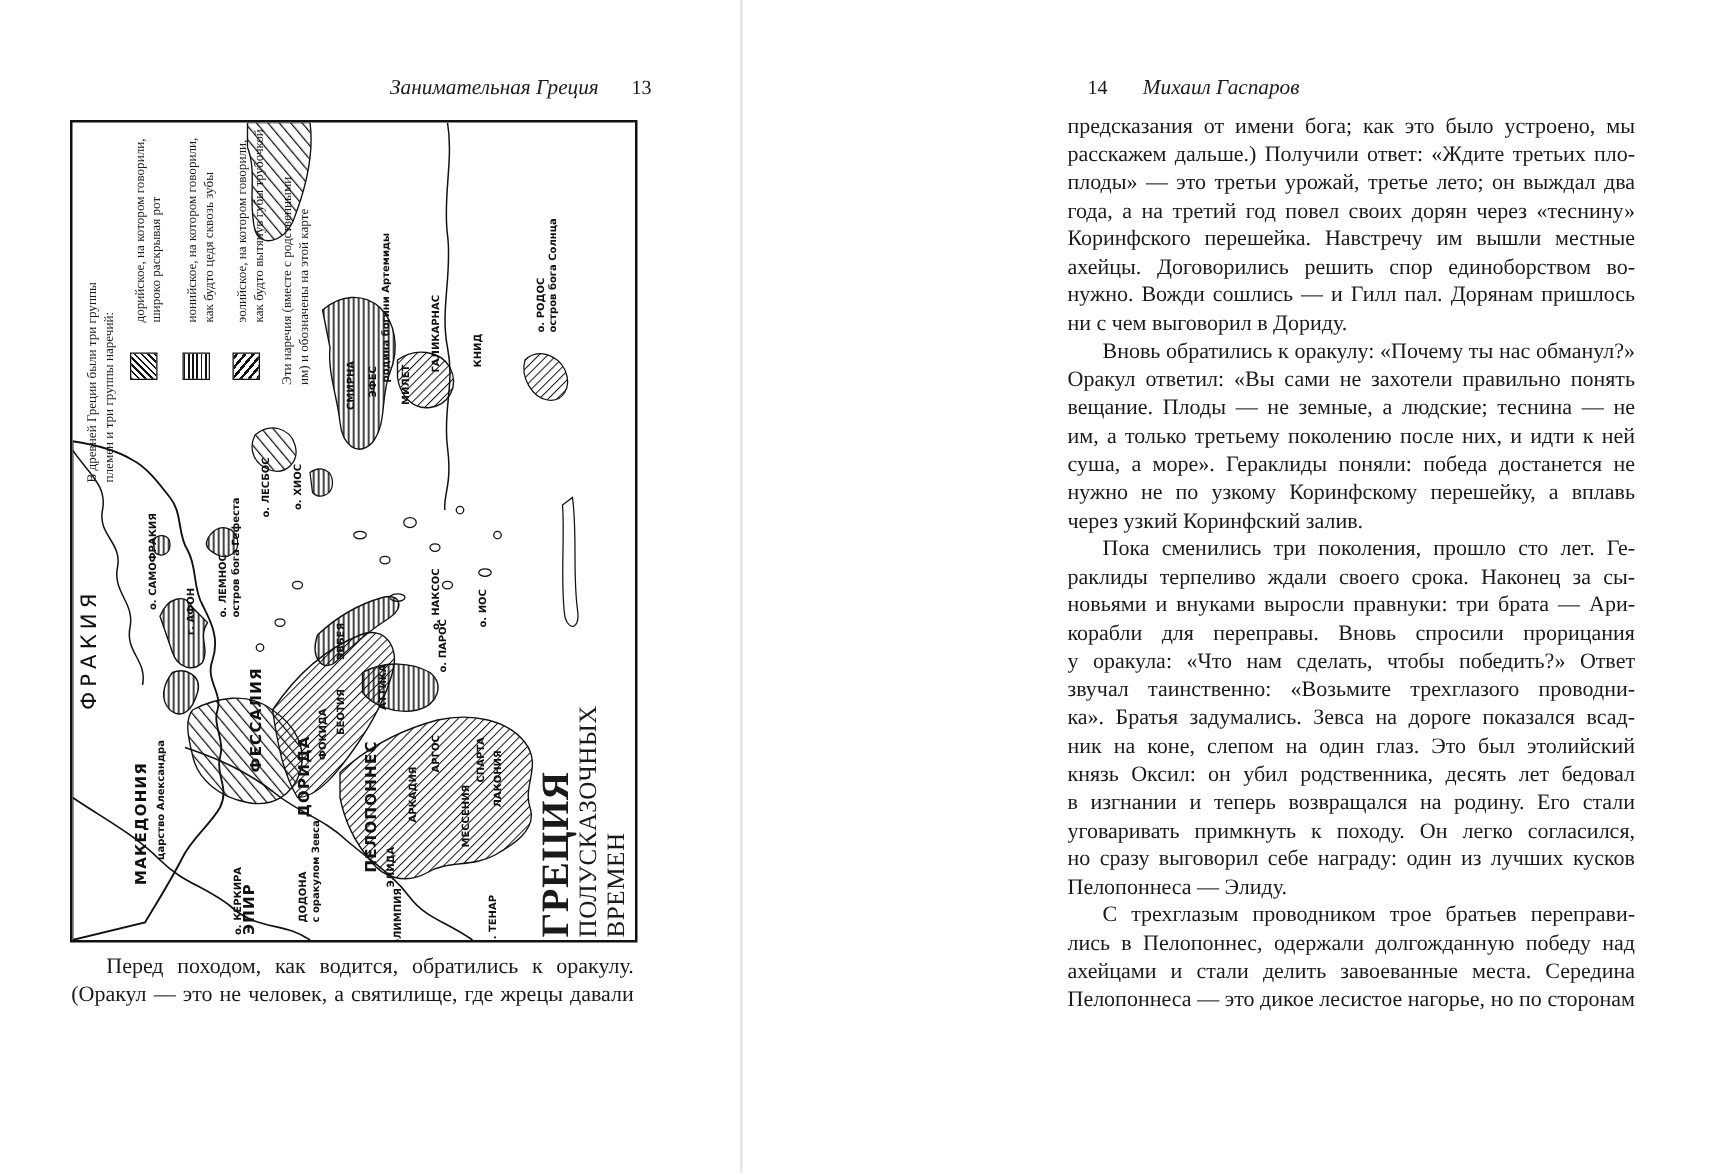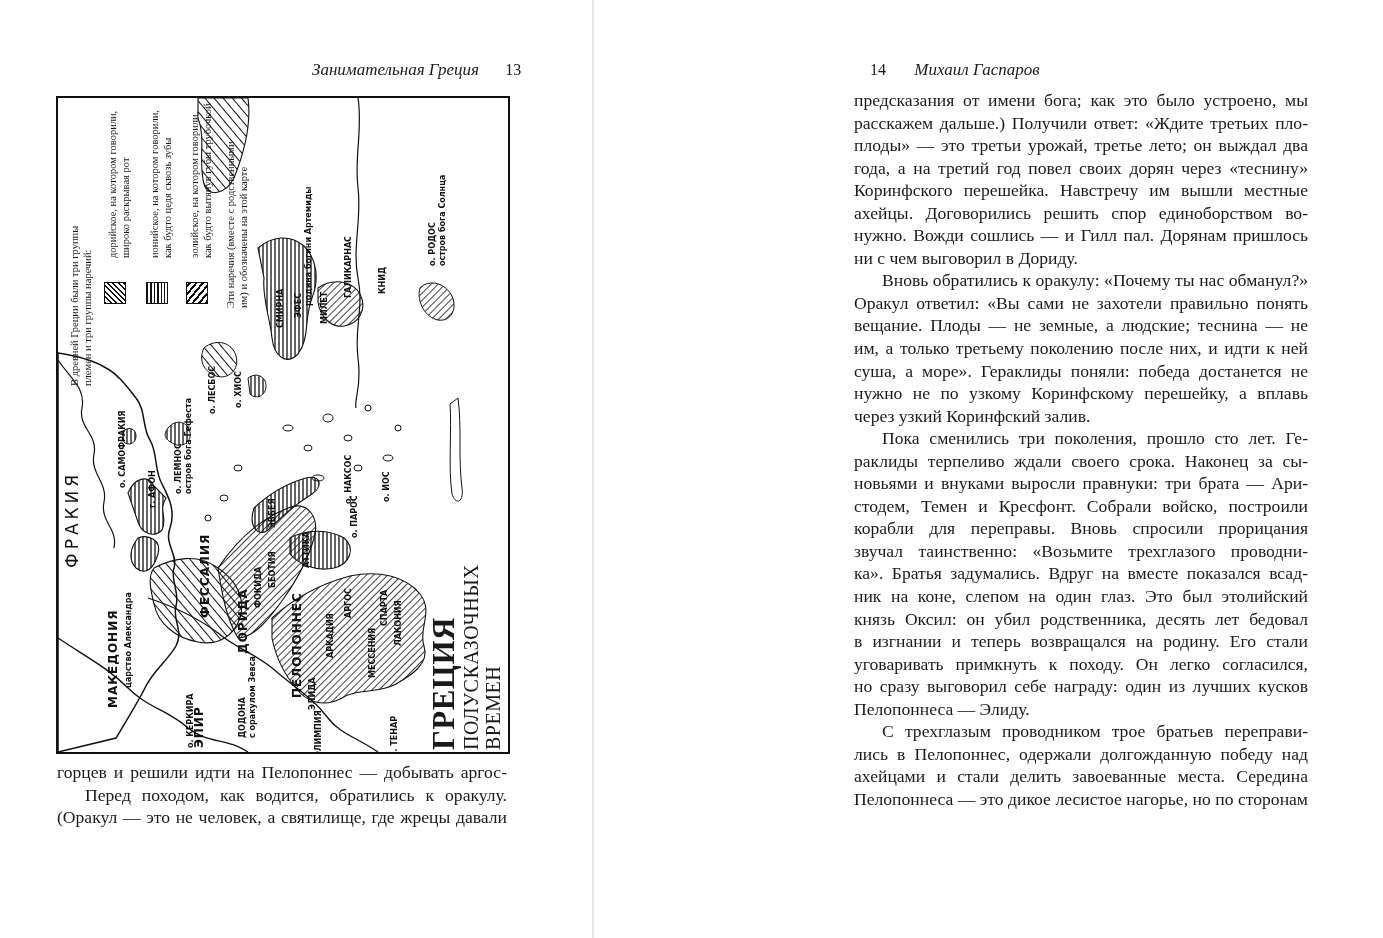--- a/index.html
+++ b/index.html
@@ -186,21 +186,20 @@
       <div class="rot region-label" style="left:246px; top:208px;">родина богини Артемиды</div>
       <div class="rot region-label" style="left:262px; top:226px;">МИЛЕТ</div>
       <div class="rot region-label" style="left:286px; top:200px;">ГАЛИКАРНАС</div>
       <div class="rot region-label" style="left:320px; top:196px;">КНИД</div>
       <div class="rot region-label" style="left:370px; top:168px;">о. РОДОС</div>
       <div class="rot region-label" style="left:380px; top:168px;">остров бога Солнца</div>
     </div>
   </div>
 
   <div class="text-block left-text">
-    <span class="line">горцев и решили идти на Пелопоннес — добывать аргос-</span>
     <span class="line indent">Перед походом, как водится, обратились к оракулу.</span>
     <span class="line">(Оракул — это не человек, а святилище, где жрецы давали</span>
   </div>
 </div>
 
 <div class="divider"></div>
 
 <div class="page page-right">
   <div class="running-head rh-right">
     <span class="num">14</span>
@@ -224,24 +223,24 @@
         <span class="line">вещание. Плоды — не земные, а людские; теснина — не</span>
         <span class="line">им, а только третьему поколению после них, и идти к ней</span>
         <span class="line">суша, а море». Гераклиды поняли: победа достанется не</span>
         <span class="line">нужно не по узкому Коринфскому перешейку, а вплавь</span>
         <span class="line last">через узкий Коринфский залив.</span>
       </p>
       <p>
         <span class="line indent">Пока сменились три поколения, прошло сто лет. Ге-</span>
         <span class="line">раклиды терпеливо ждали своего срока. Наконец за сы-</span>
         <span class="line">новьями и внуками выросли правнуки: три брата — Ари-</span>
-        <span class="line">стодем, Темен и Кресфонт. Собрали войско, построили</span>
         <span class="line">корабли для переправы. Вновь спросили прорицания</span>
+        <span class="line">у оракула: «Что нам сделать, чтобы победить?» Ответ</span>
         <span class="line">звучал таинственно: «Возьмите трехглазого проводни-</span>
-        <span class="line">ка». Братья задумались. Вдруг на вместе показался всад-</span>
+        <span class="line">ка». Братья задумались. Зевса на дороге показался всад-</span>
         <span class="line">ник на коне, слепом на один глаз. Это был этолийский</span>
         <span class="line">князь Оксил: он убил родственника, десять лет бедовал</span>
         <span class="line">в изгнании и теперь возвращался на родину. Его стали</span>
         <span class="line">уговаривать примкнуть к походу. Он легко согласился,</span>
         <span class="line">но сразу выговорил себе награду: один из лучших кусков</span>
         <span class="line last">Пелопоннеса — Элиду.</span>
       </p>
       <p>
         <span class="line indent">С трехглазым проводником трое братьев переправи-</span>
         <span class="line">лись в Пелопоннес, одержали долгожданную победу над</span>

